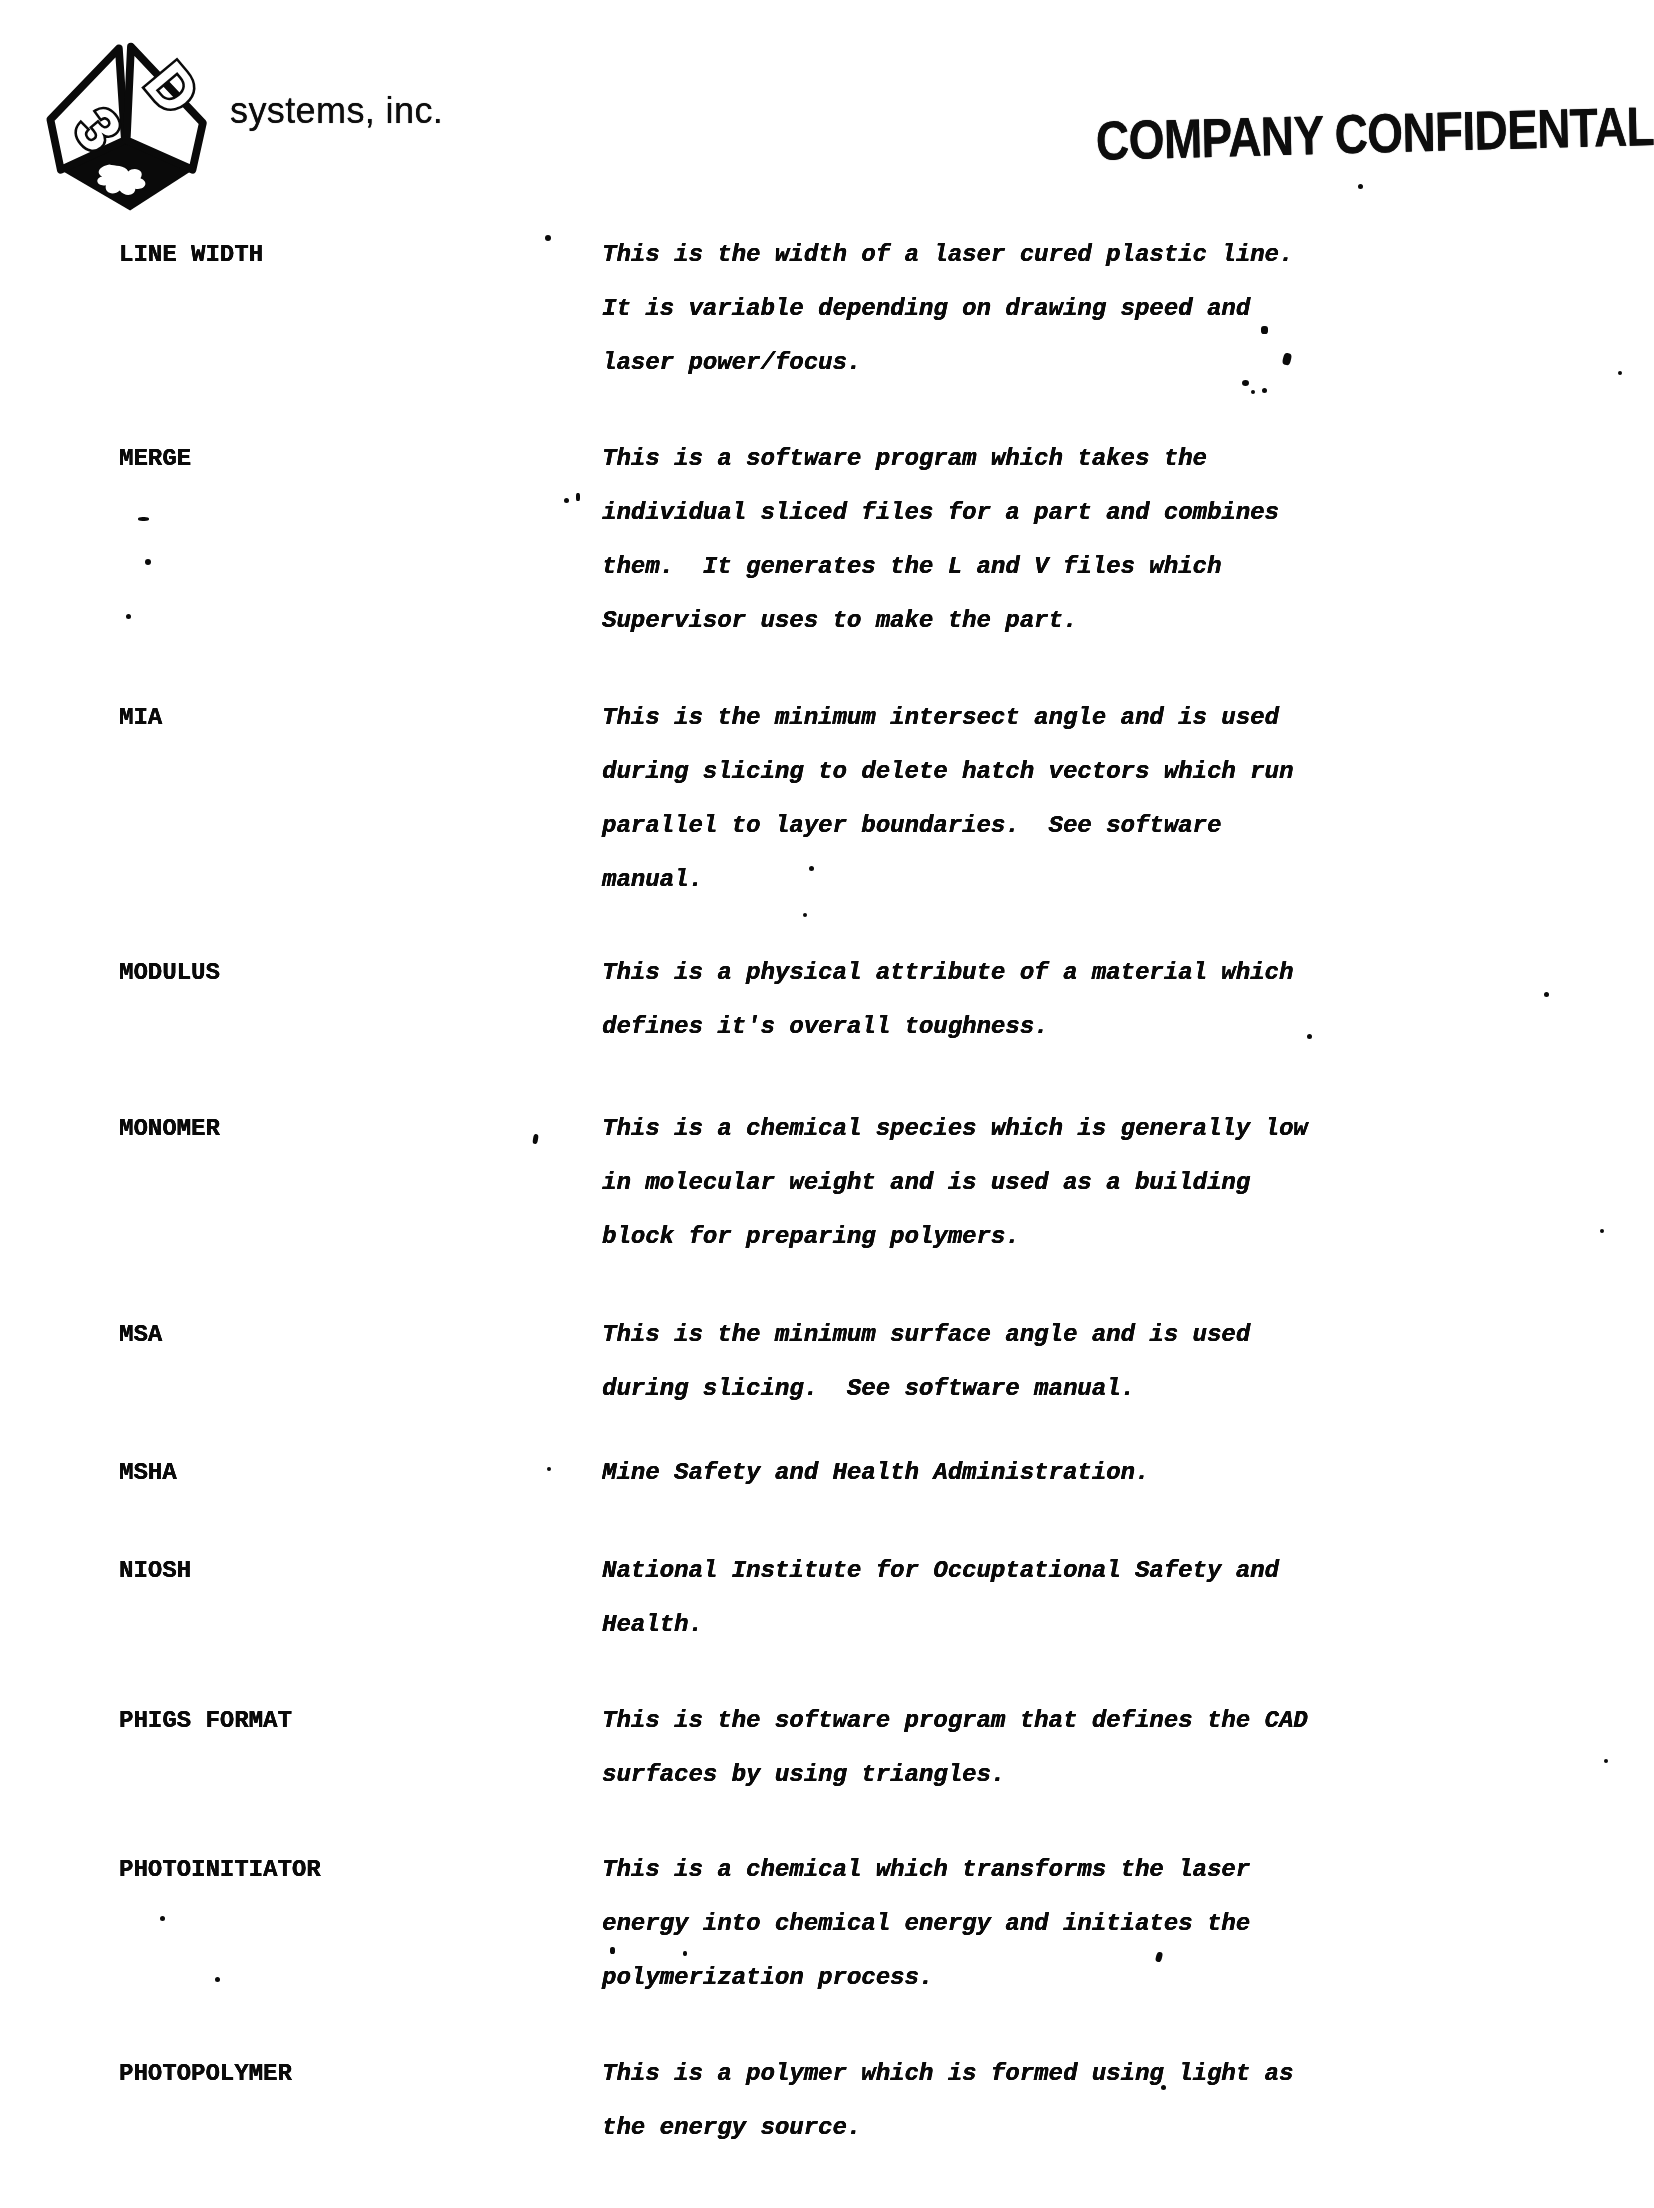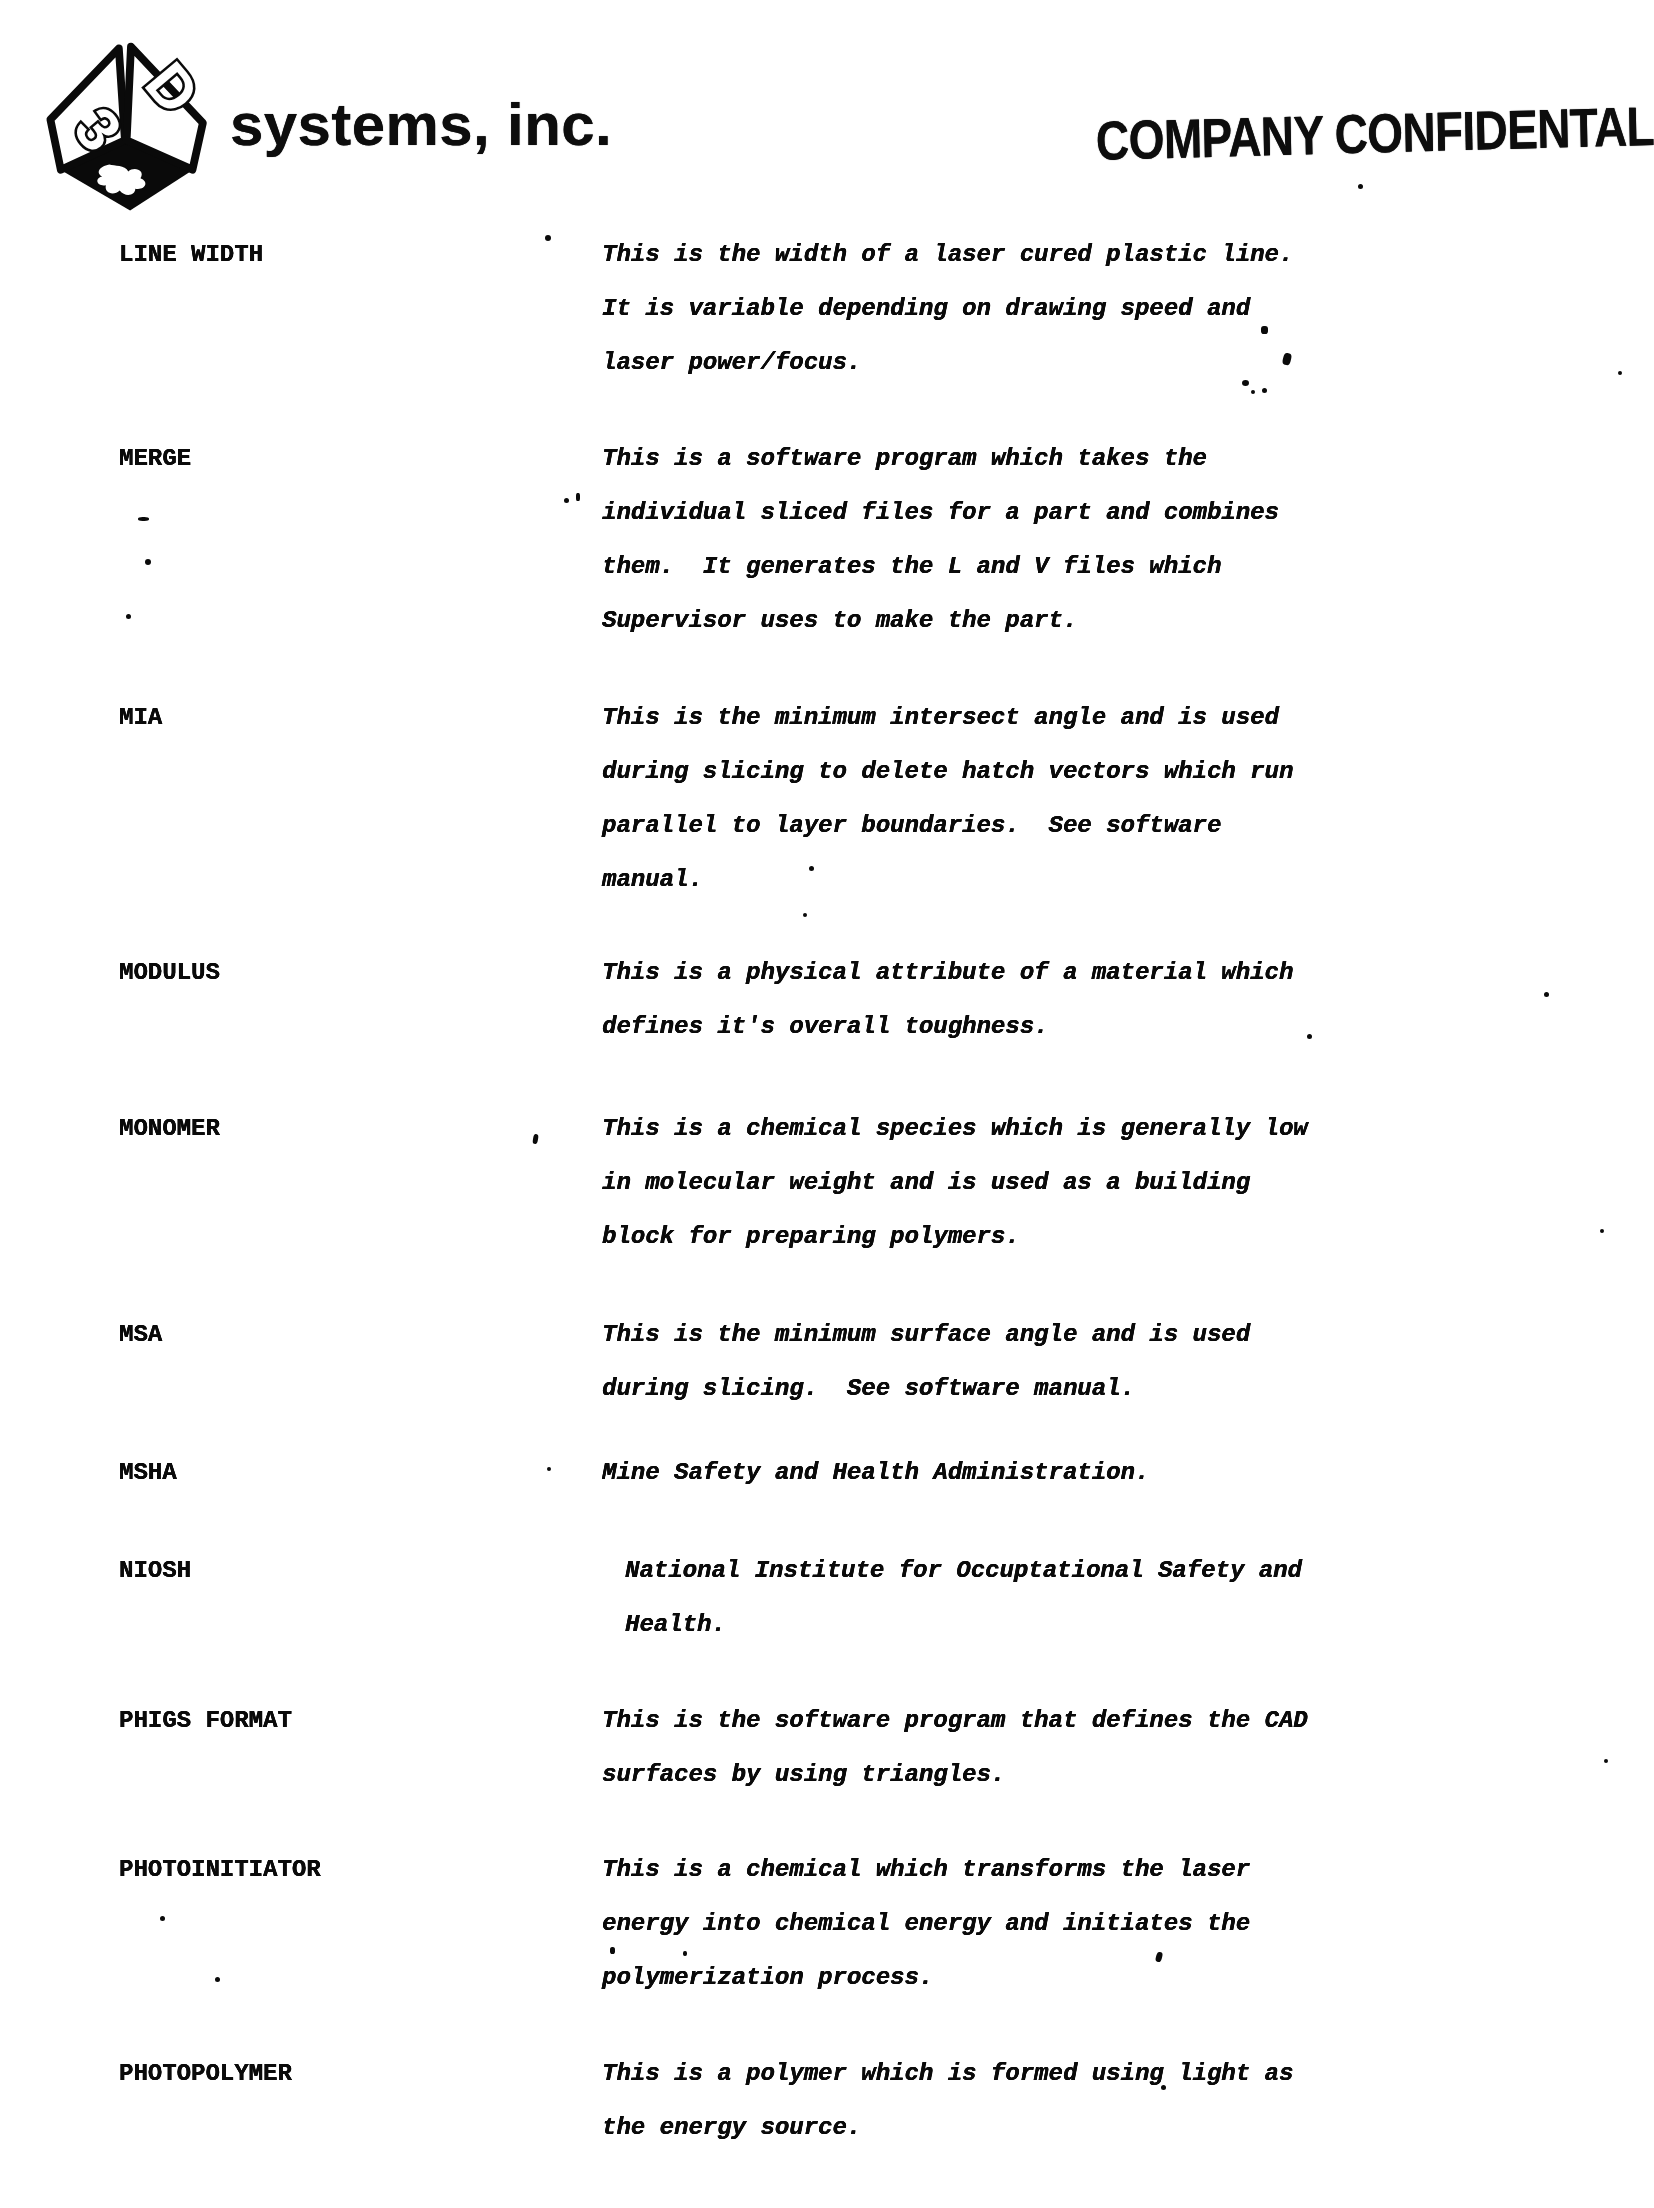--- a/index.html
+++ b/index.html
@@ -15,22 +15,22 @@
   
   .logo-mark{
     position:absolute;
     left:33px; top:38px;
     width:189px; height:175px;
   }
   .logo-text{
     position:absolute;
     left:230px; top:90px;
     font-family:"Liberation Sans","DejaVu Sans",sans-serif;
-    font-weight:700;
-    font-size:60px;
+    font-weight:400;
+    font-size:36px;
     letter-spacing:0.4px;
     color:#0d0d0d;
     text-shadow:0 0 0.7px #0d0d0d;
   }
   .confidential{
     position:absolute;
     left:1096px; top:109px;
     font-family:"Liberation Sans","DejaVu Sans",sans-serif;
     font-weight:700;
     font-size:55px;
@@ -55,21 +55,21 @@
     line-height:54px;
     font-weight:700;
   }
   .entry:nth-child(1){margin-bottom:42px;}
   .entry:nth-child(2){margin-bottom:43px;justify-content:flex-end;}
   .entry:nth-child(3){margin-bottom:39px;}
   .entry:nth-child(4){margin-bottom:48px;}
   .entry:nth-child(5){margin-bottom:44px;}
   .entry:nth-child(6){margin-bottom:30px;}
   .entry:nth-child(7){margin-bottom:44px;justify-content:space-between;}
-  .entry:nth-child(8){margin-bottom:42px;gap:23px;}
+  .entry:nth-child(8){margin-bottom:42px;}
   .entry:nth-child(9){margin-bottom:41px;}
   .entry:nth-child(10){margin-bottom:42px;}
   .term{
     flex:0 0 483px;
     white-space:pre;
     text-shadow:0 0 0.6px #0a0a0a, 0.3px 0.3px 0.3px #0a0a0a;
   }
   .def{flex:1 1 auto;}
   .def-line{
     white-space:pre;

